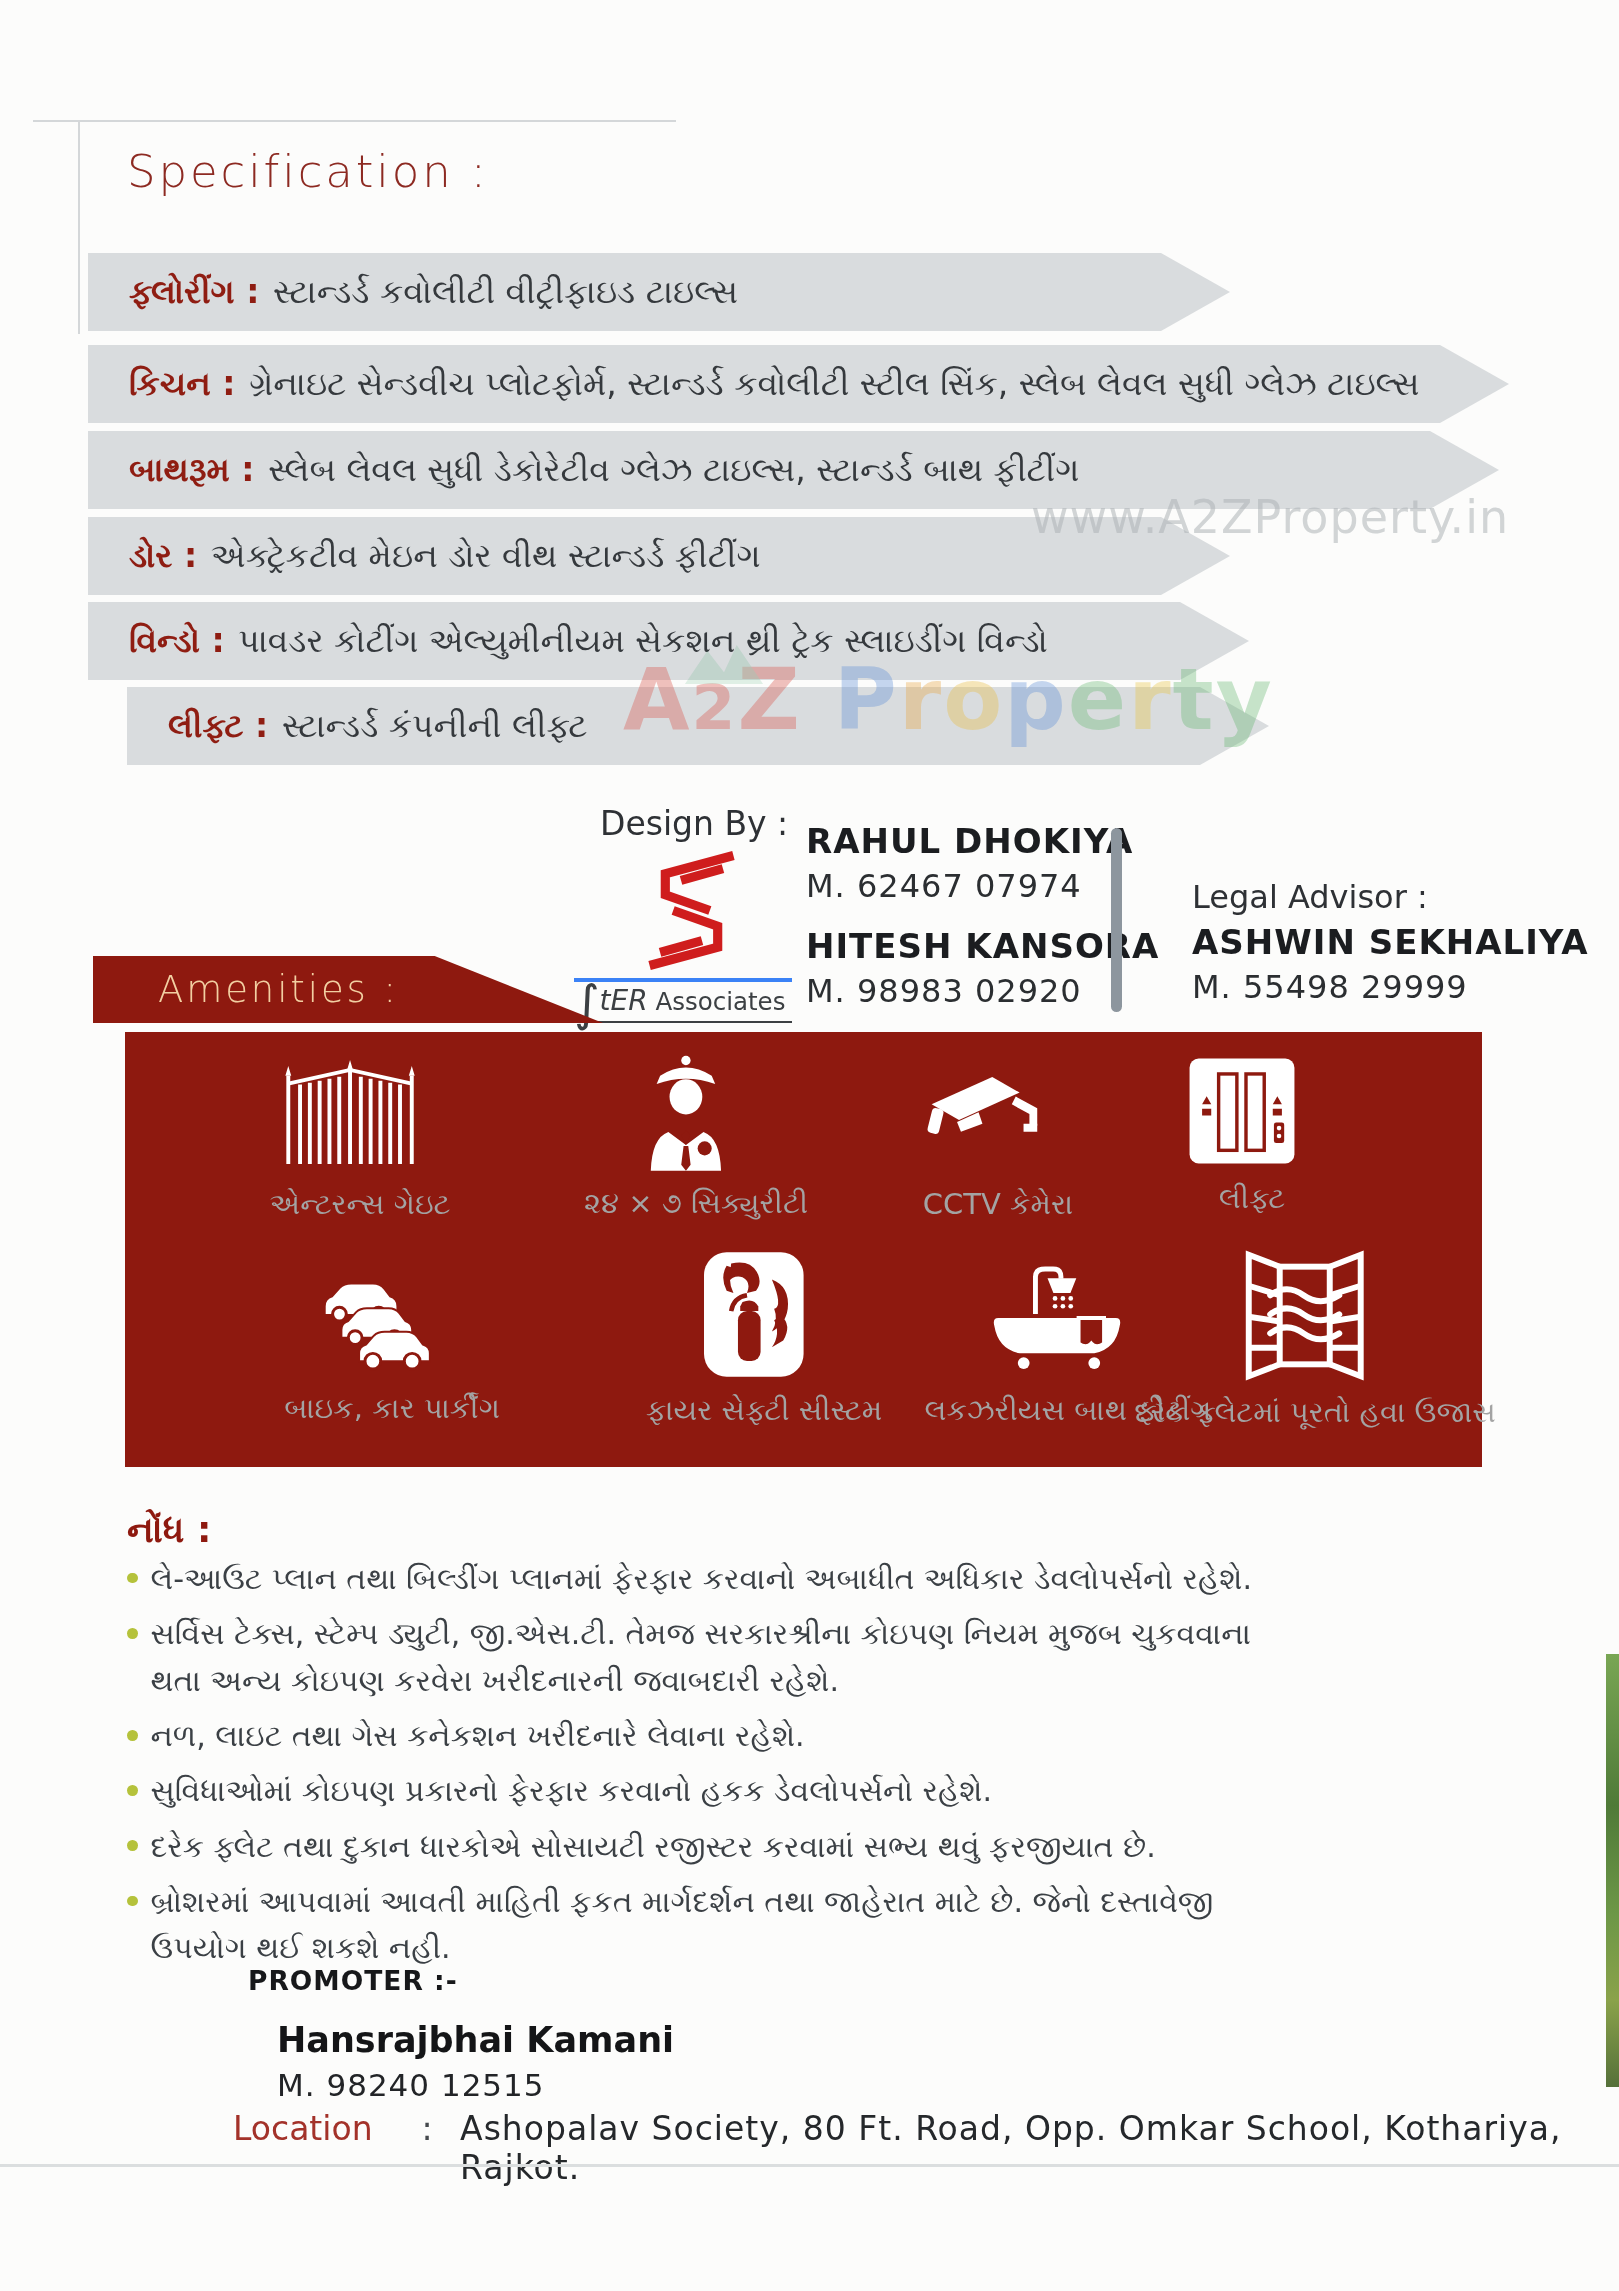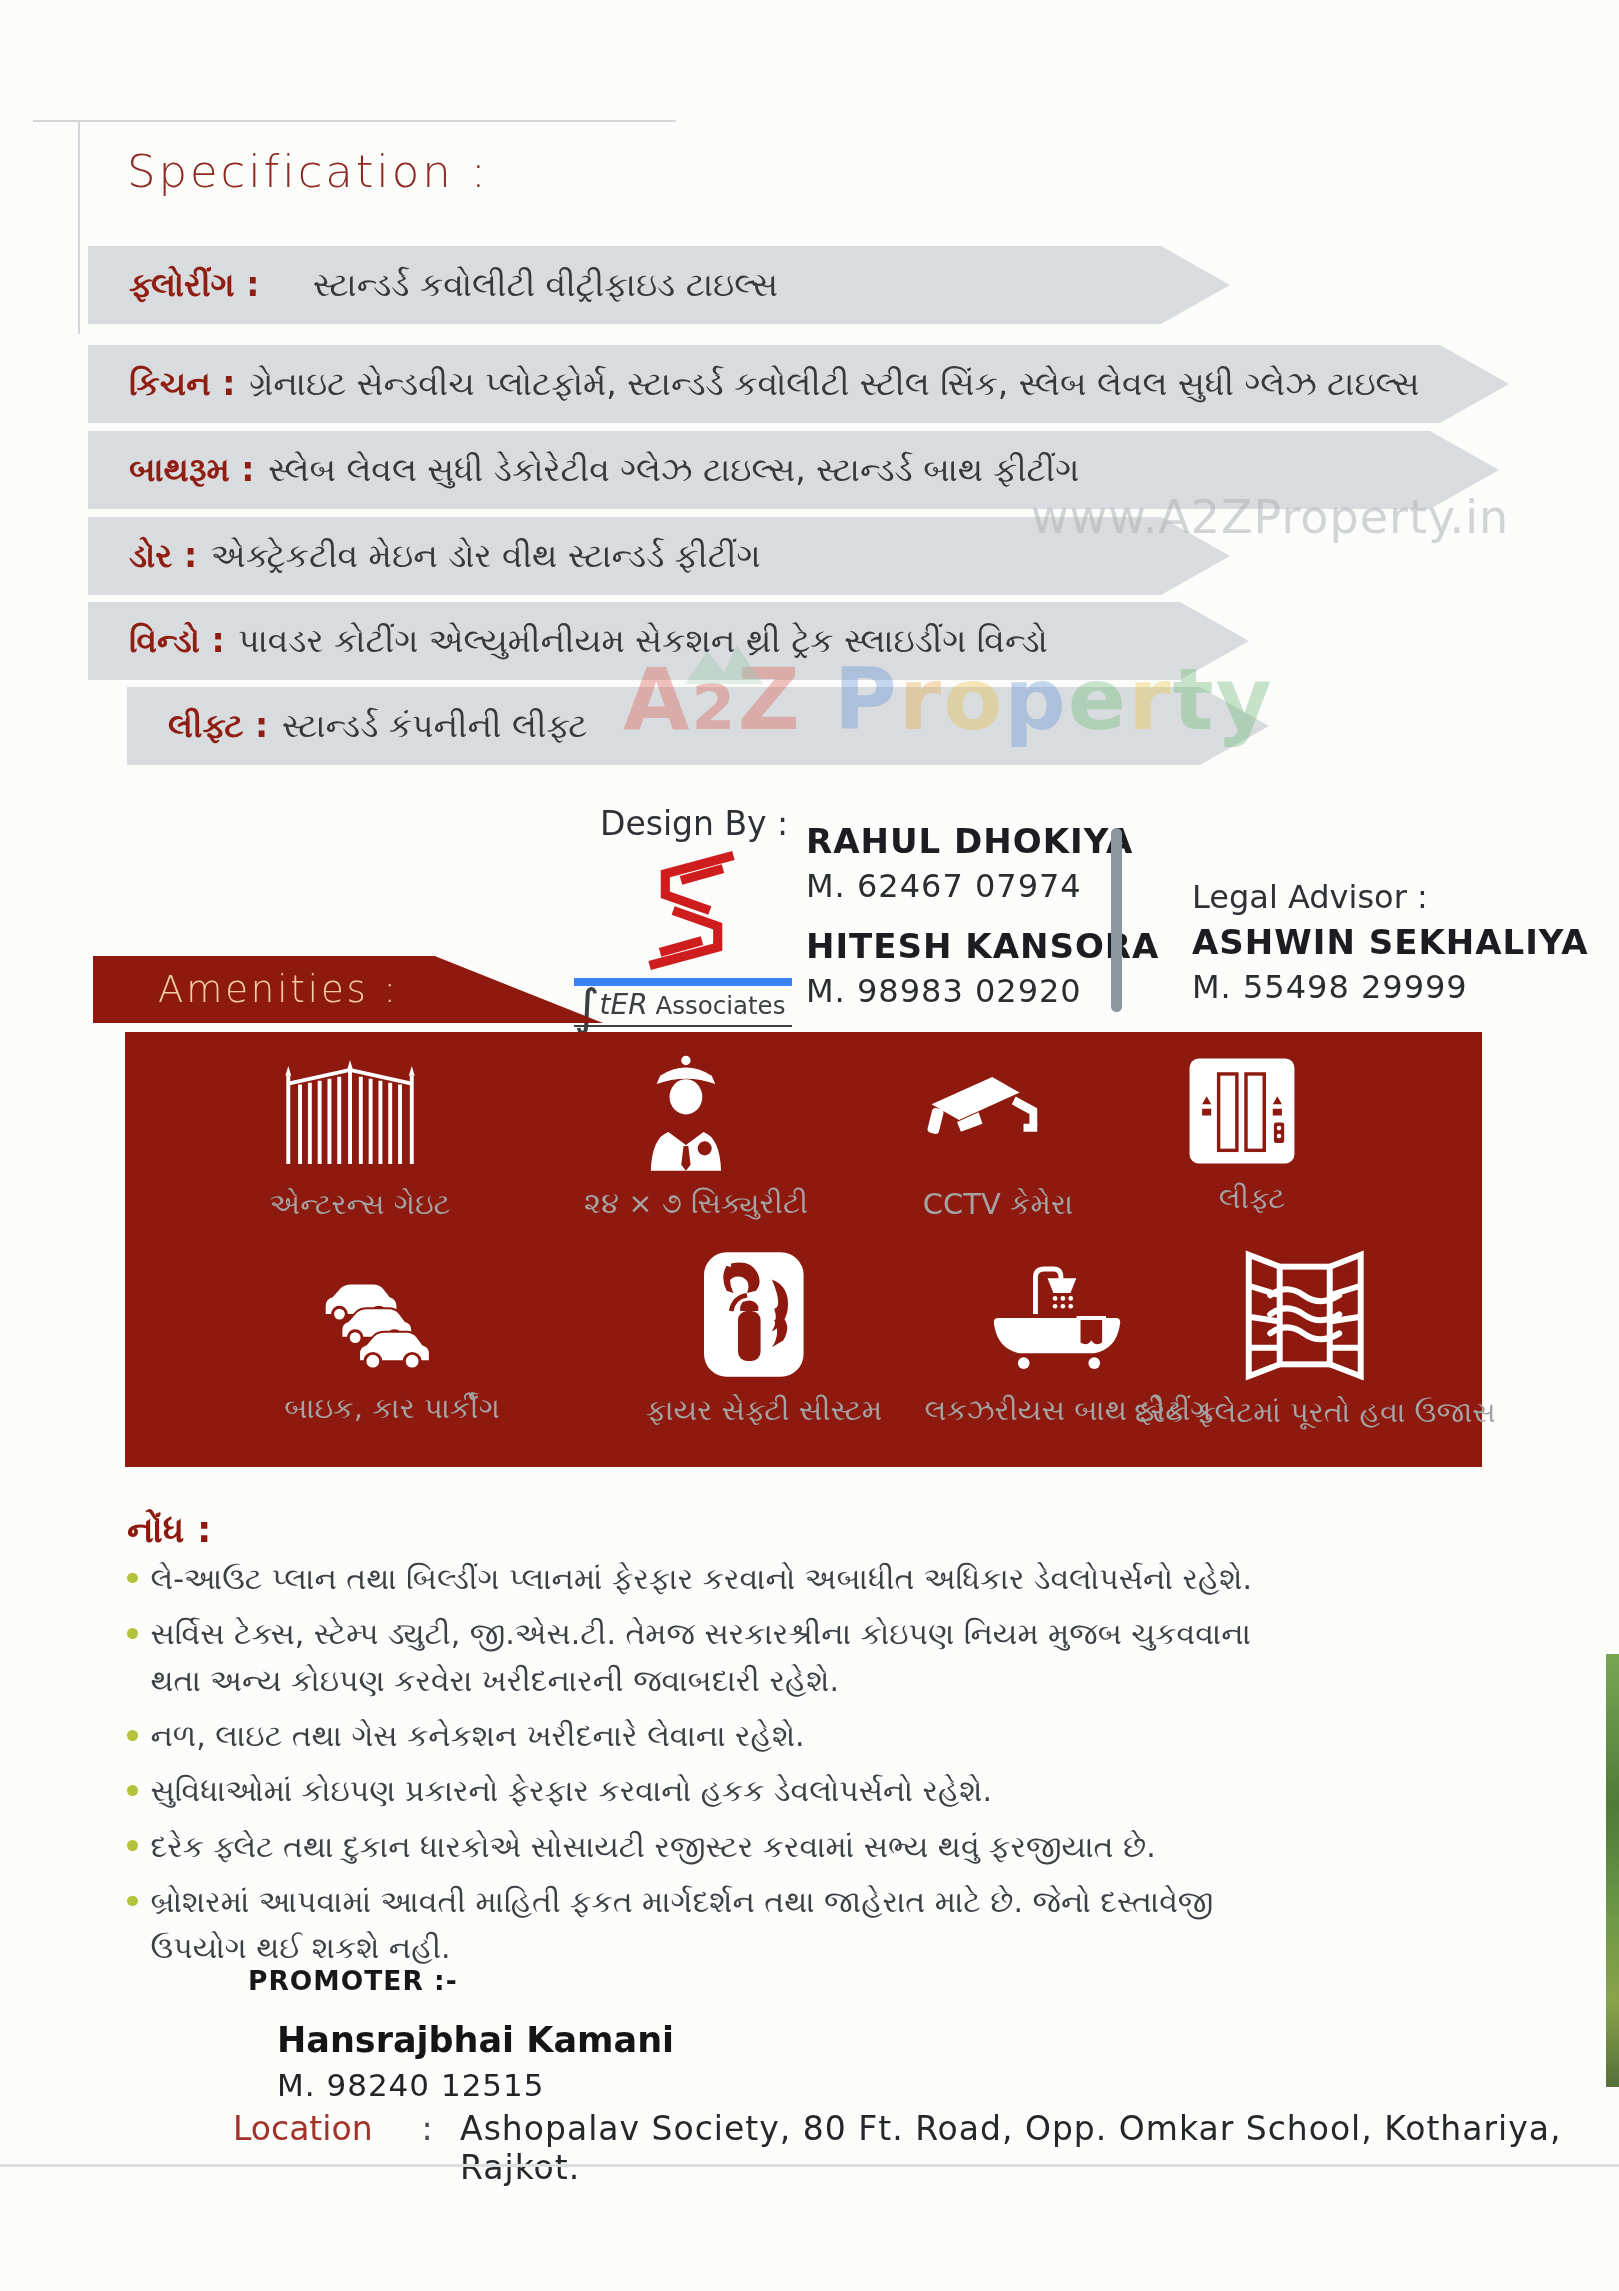--- a/index.html
+++ b/index.html
@@ -26,21 +26,21 @@
   .spec-text{color:#35393d;font-size:33px;white-space:nowrap;}
 
   
   #wm-url{position:absolute;left:1031px;top:490px;font-size:46px;letter-spacing:1px;
           color:#aeb4b7;opacity:.55;z-index:5;}
   #wm-logo{position:absolute;left:623px;top:649px;font-size:86px;font-weight:bold;
            opacity:.34;z-index:5;white-space:nowrap;letter-spacing:2px;}
   #wm-logo .mountain{position:absolute;left:57px;top:-5.9px;opacity:.8;}
   #design-by-heading{position:absolute;left:600px;top:804px;font-size:33px;color:#2e3135;}
   #ster-logo{position:absolute;left:625px;top:845px;}
-  #ster-name{position:absolute;left:574px;top:978px;width:218px;border-top:8px solid #3b82f6;
+  #ster-name{position:absolute;left:574px;top:978px;width:218px;border-top:4px solid #3b82f6;
              border-bottom:2px solid #3c4043;padding:2px 0 3.9px 0;color:#3c4043;
              font-size:28px;font-style:italic;}
   #ster-name .integral{font-size:49px;font-style:normal;line-height:19.6px;vertical-align:-9.8px;}
   .contact-name{font-weight:bold;font-size:34px;color:#1b1d20;letter-spacing:1px;white-space:nowrap;}
   .contact-phone{font-size:32px;color:#2b2e31;letter-spacing:1px;white-space:nowrap;}
   #contact-1{position:absolute;left:806px;top:821px;}
   #contact-2{position:absolute;left:806px;top:926px;}
   .contact-phone{margin-top:5.9px;}
   #advisor-divider{position:absolute;left:1111px;top:828px;width:10.8px;height:184px;
                    background:#8d969e;border-radius:5.9px;}
@@ -79,21 +79,21 @@
 </head>
 <body>
 
 <div id="page">
 
   <div class="top-rule"></div>
   <div class="left-rule"></div>
 
   <div id="spec-title" class="script-heading">Specification :</div>
 
-  <div class="spec-row" style="top:246px;width:1142px;gap:40px;">
+  <div class="spec-row" style="top:253px;width:1142px;">
     <span class="spec-label">ફ્લોરીંગ :</span>
     <span class="spec-text">સ્ટાન્ડર્ડ કવોલીટી વીટ્રીફાઇડ ટાઇલ્સ</span>
   </div>
   <div class="spec-row" style="top:345px;width:1421px;">
     <span class="spec-label">કિચન :</span>
     <span class="spec-text">ગ્રેનાઇટ સેન્ડવીચ પ્લોટફોર્મ, સ્ટાન્ડર્ડ કવોલીટી સ્ટીલ સિંક, સ્લેબ લેવલ સુધી ગ્લેઝ ટાઇલ્સ</span>
   </div>
   <div class="spec-row" style="top:431px;width:1411px;">
     <span class="spec-label">બાથરૂમ :</span>
     <span class="spec-text">સ્લેબ લેવલ સુધી ડેકોરેટીવ ગ્લેઝ ટાઇલ્સ, સ્ટાન્ડર્ડ બાથ ફીટીંગ</span>

